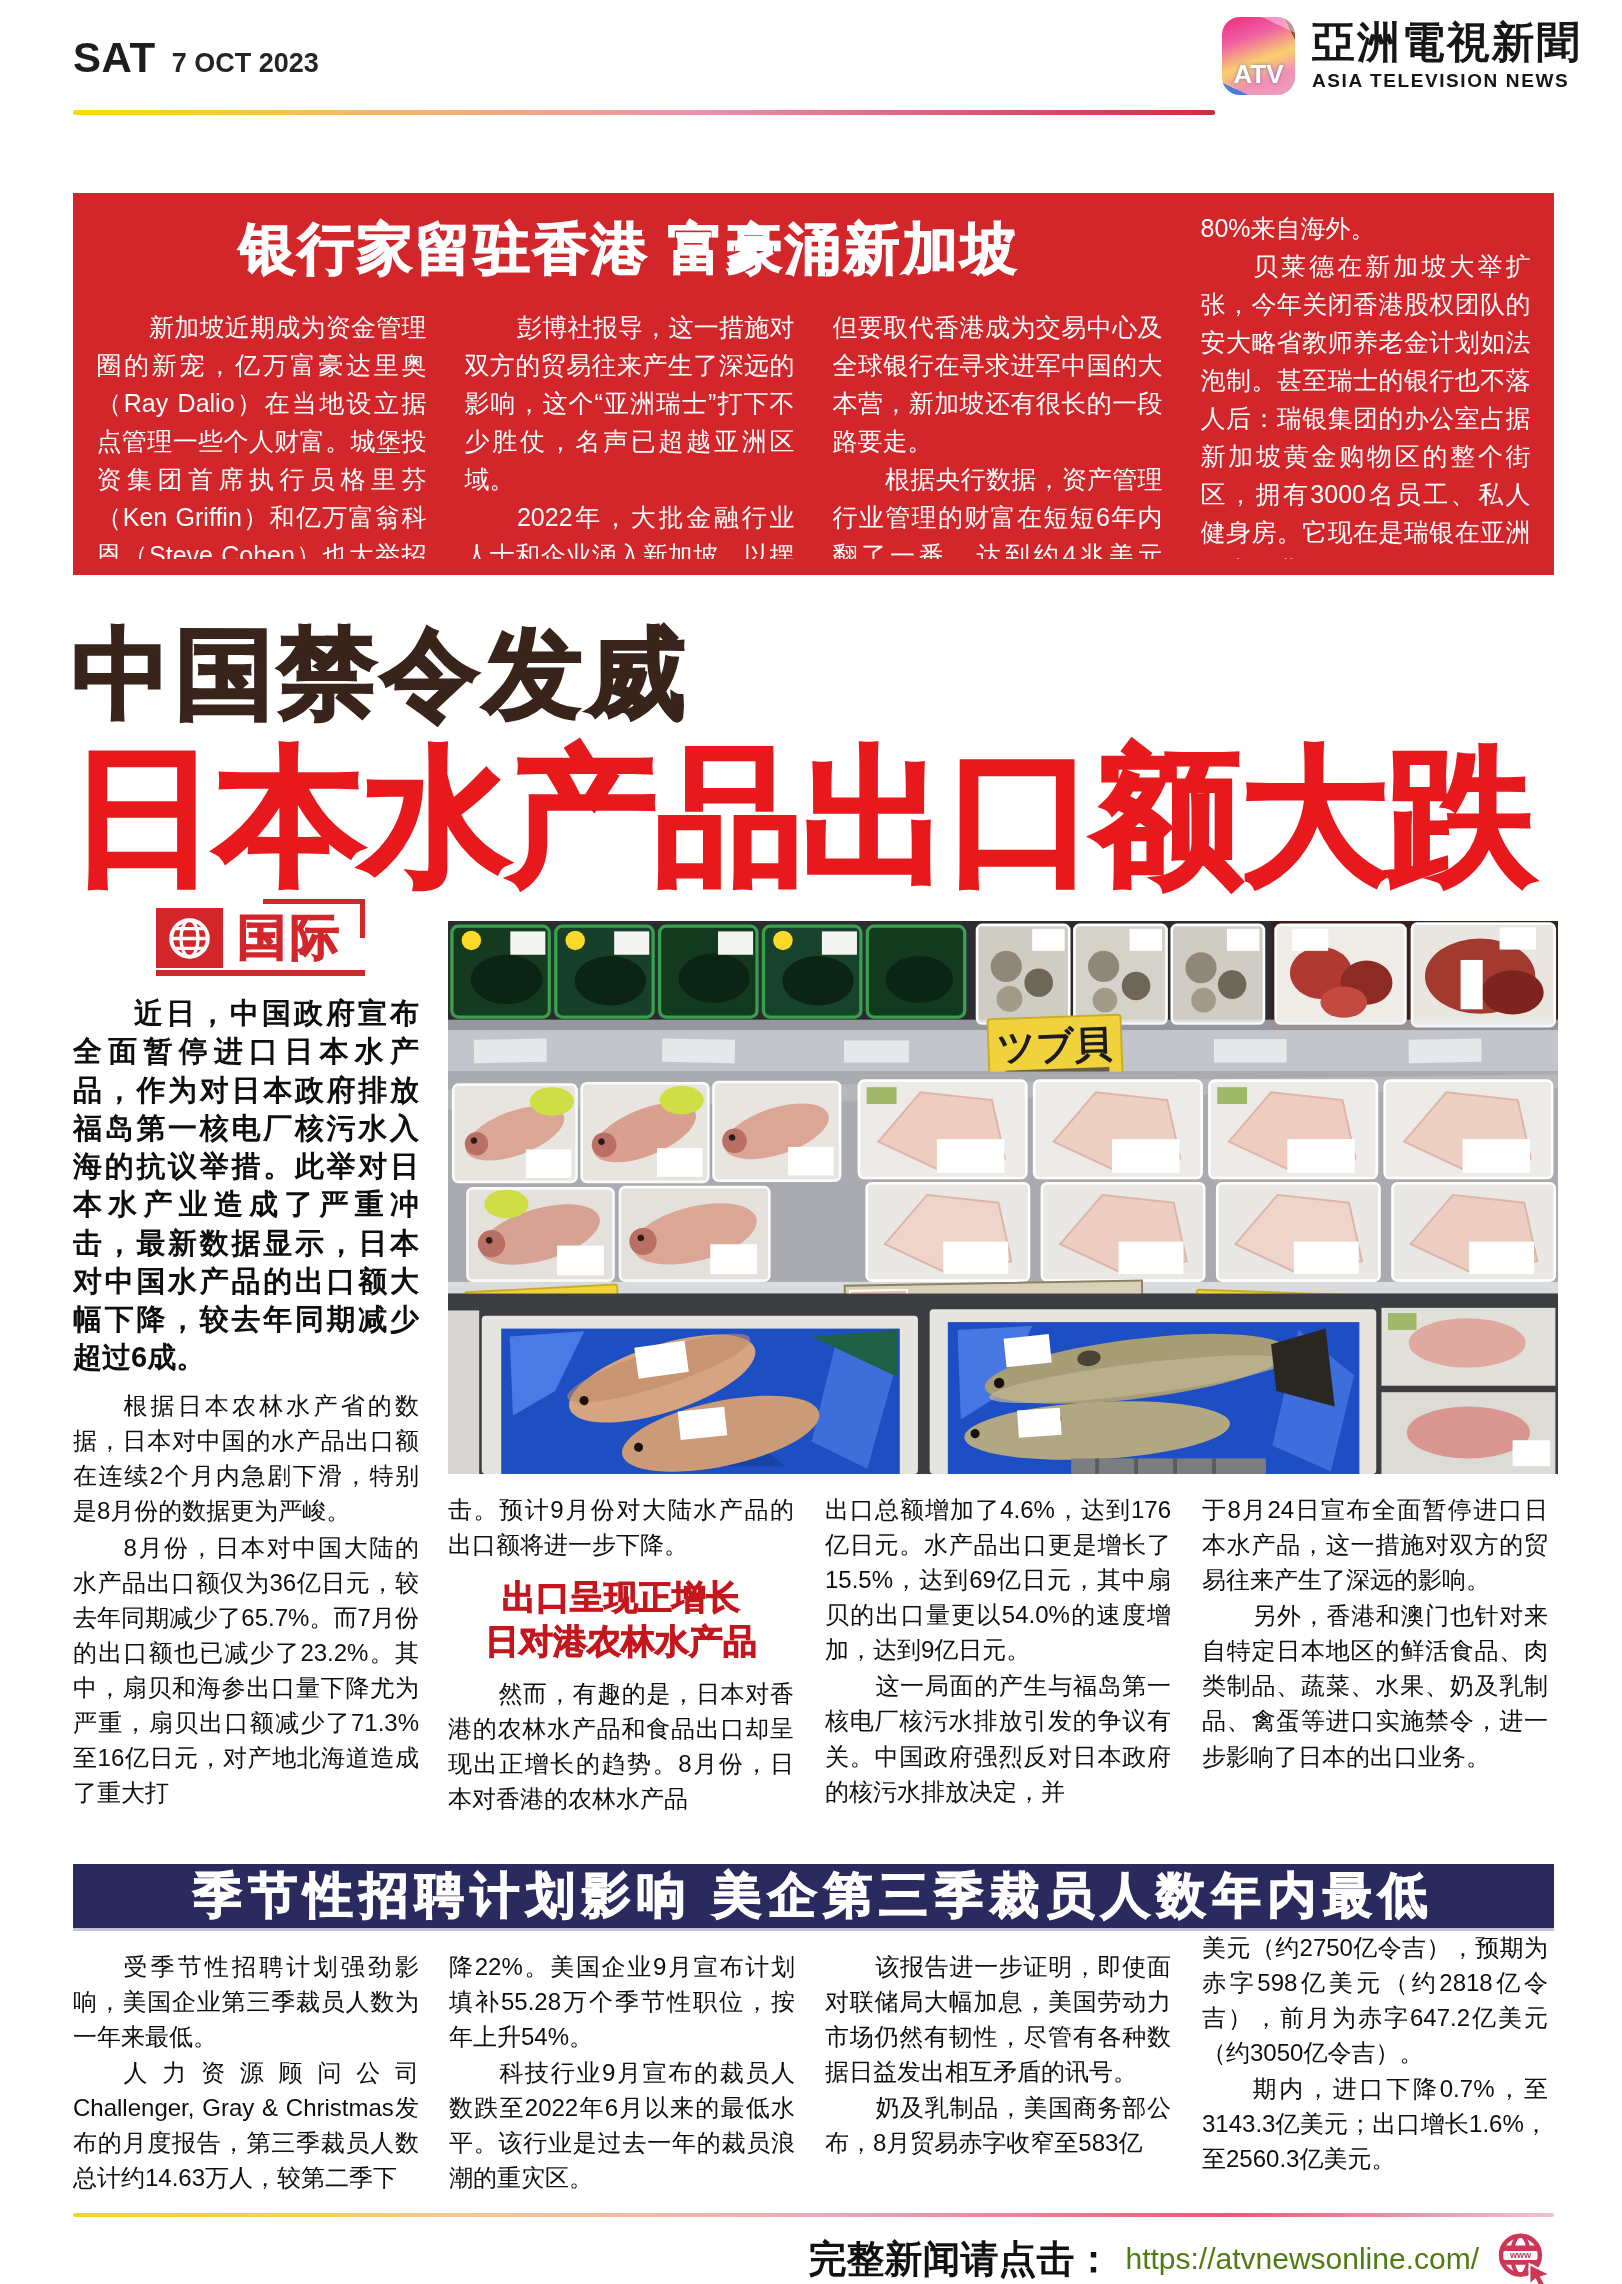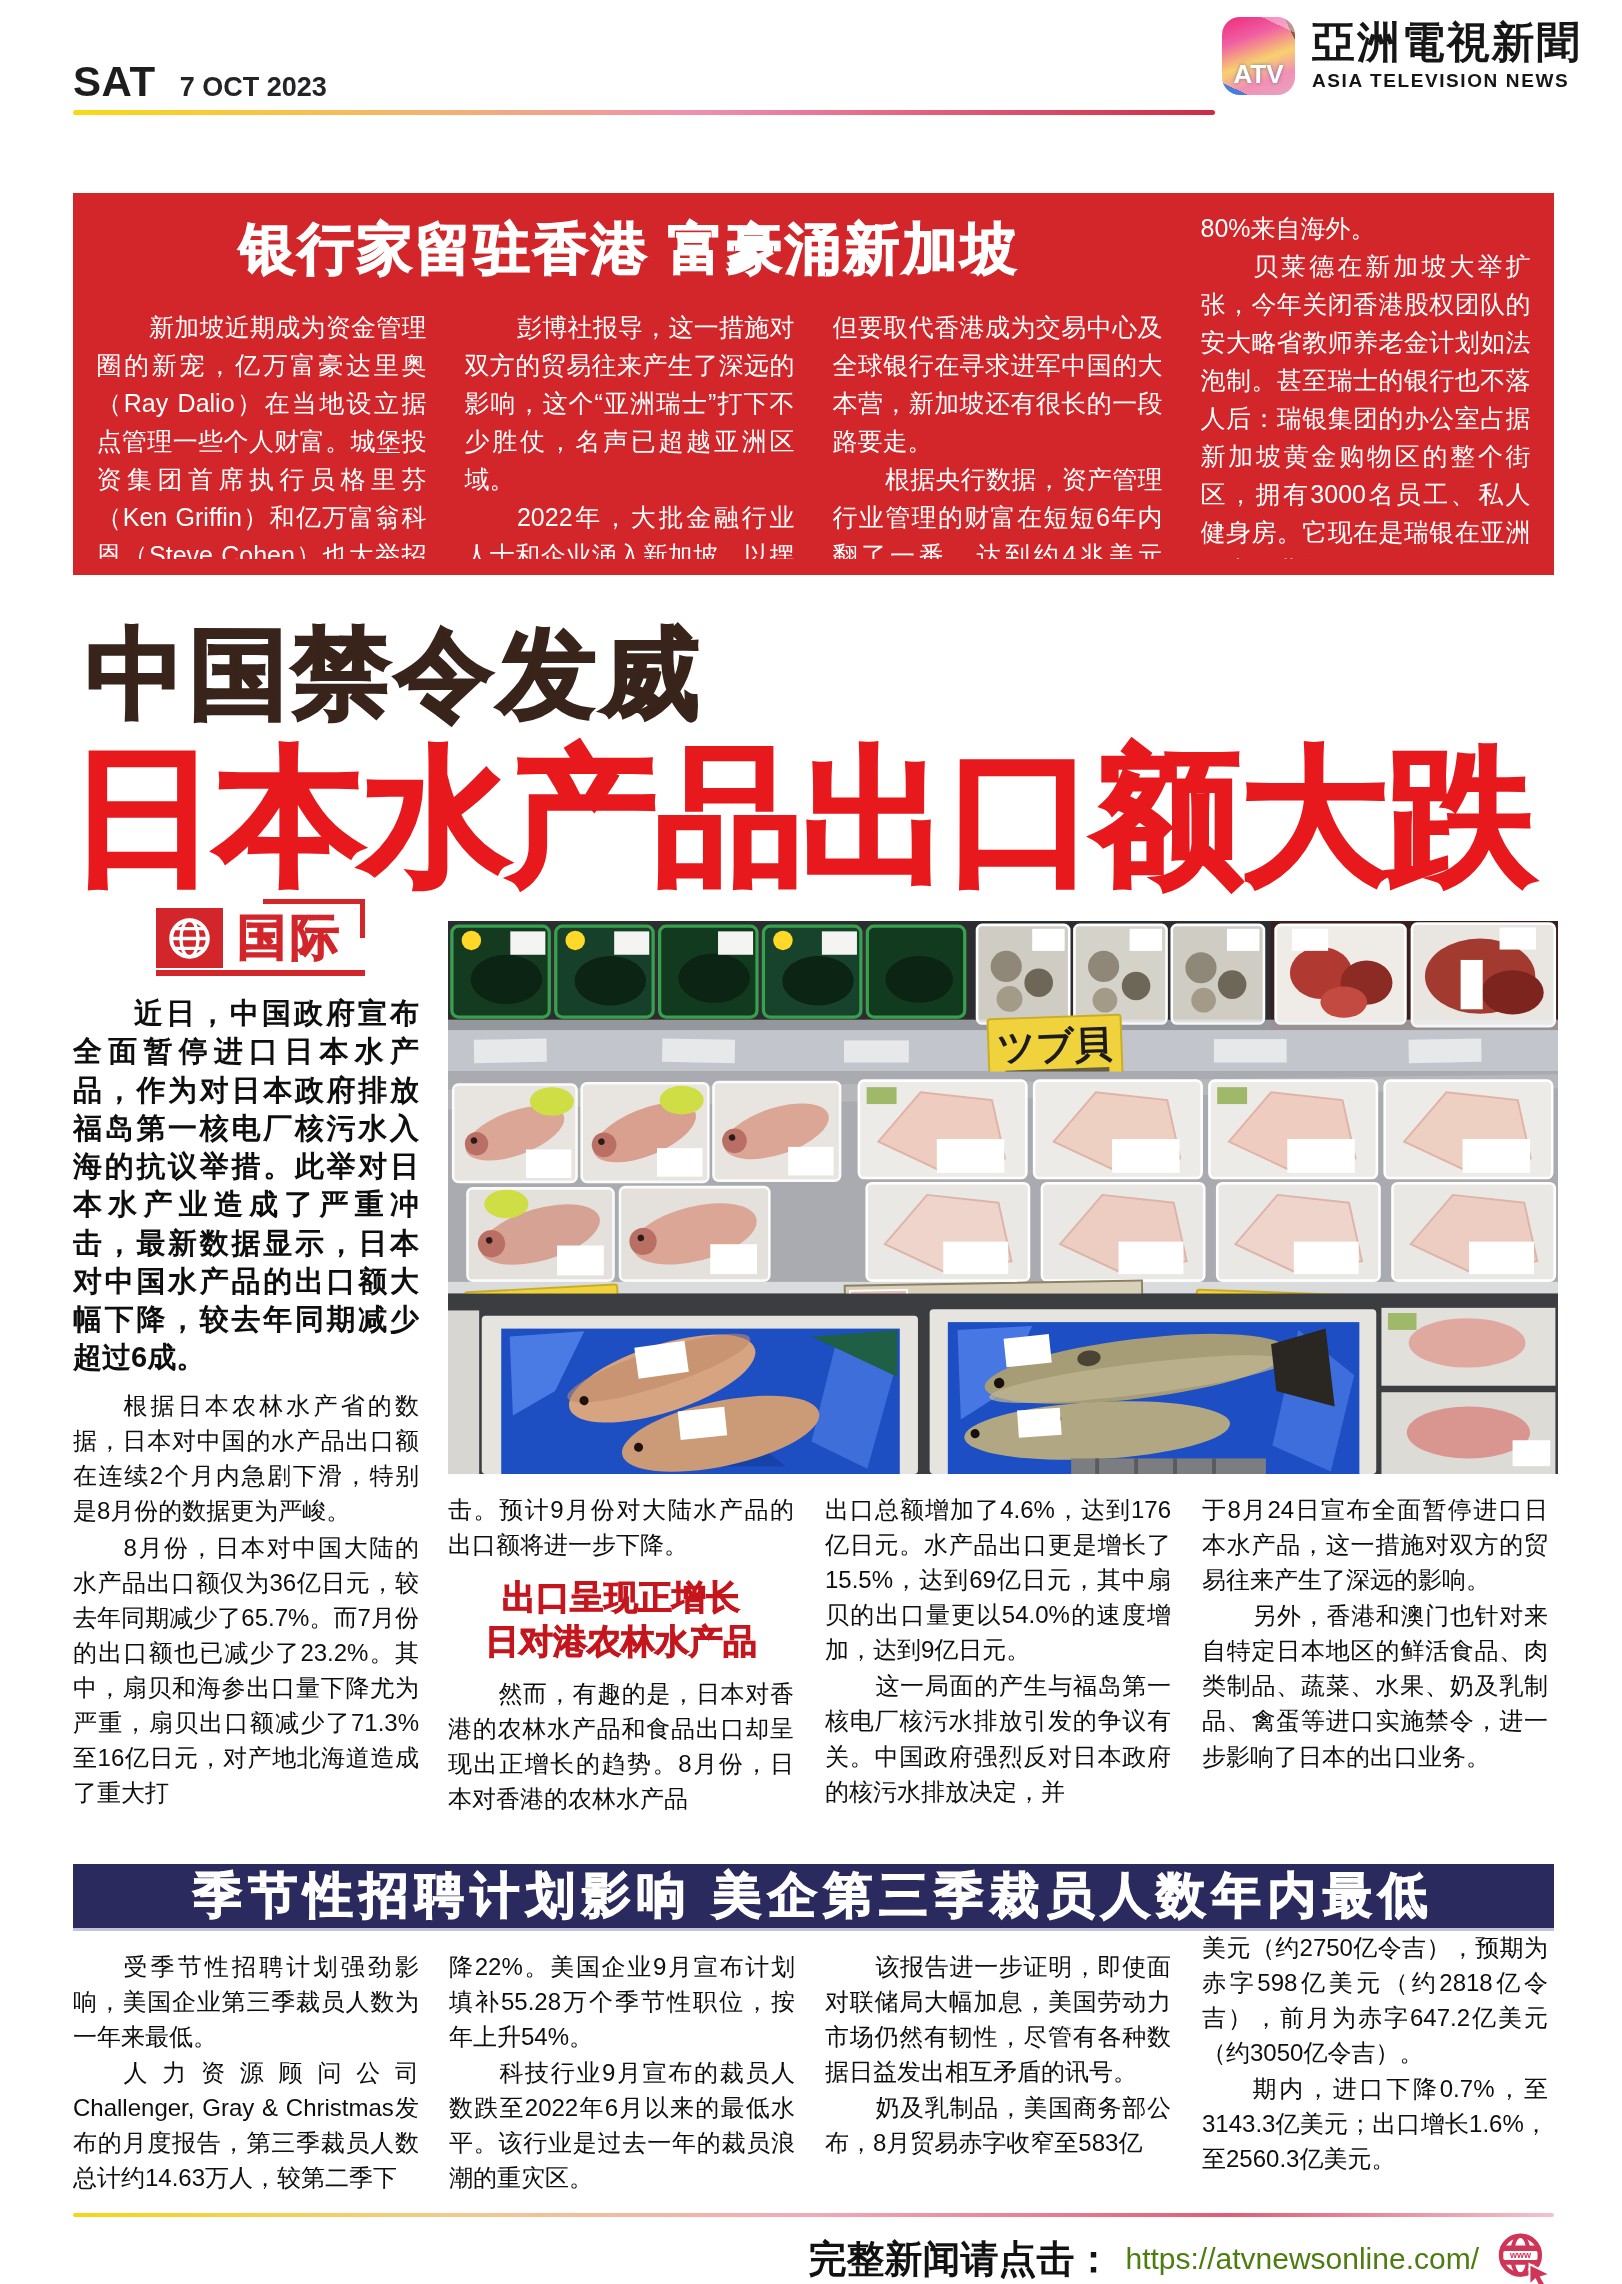--- a/index.html
+++ b/index.html
@@ -1,20 +1,20 @@
 <!DOCTYPE html>
 <html style="font-size:10.4px"><head>
 <meta charset="utf-8">
 <style>
   html,body{margin:0;padding:0;}
   body{width:1622px;height:2284px;background:#ffffff;position:relative;overflow:hidden;
        font-family:"Liberation Sans", sans-serif;color:#111;}
   .abs{position:absolute;}
   
-  .masthead-left{left:73px;top:34px;display:flex;align-items:baseline;gap:24px;margin-top:24px;}
+  .masthead-left{left:73px;top:34px;display:flex;align-items:baseline;gap:16px;}
   .day{font-size:42px;font-weight:900;color:#1d1d1f;letter-spacing:0.6px;}
   .date{font-size:27px;font-weight:600;color:#242428;}
   .masthead-right{left:1222px;top:17px;display:flex;align-items:center;gap:17px;}
   .atv-logo{width:73px;height:78px;border-radius:18px;position:relative;overflow:hidden;flex:0 0 auto;
     background:
       linear-gradient(205deg, rgba(255,255,255,.40) 0 14%, rgba(255,255,255,0) 14%),
       linear-gradient(25deg, rgba(41,121,226,.85) 0 11%, rgba(41,121,226,0) 11%),
       linear-gradient(245deg, rgba(128,74,52,.85) 0 10%, rgba(128,74,52,0) 10%),
       linear-gradient(160deg,#ee2a7b 0%,#f05fa3 28%,#f8d16e 55%,#f290b5 76%,#e8a2c3 100%);}
   .atv-logo span{position:absolute;bottom:5.2px;left:0;right:0;text-align:center;
@@ -28,21 +28,21 @@
     box-sizing:border-box;padding:15.6px 23.4px;display:grid;
     grid-template-columns:repeat(4,1fr);grid-template-rows:auto 1fr;column-gap:38px;}
   .top-title{grid-column:1/4;grid-row:1;text-align:center;font-size:56px;font-weight:900;
     letter-spacing:2.6px;margin:3.9px 0 19.5px 0;-webkit-text-stroke:1.3px #ffffff;}
   .tcol{font-size:25px;line-height:1.52;text-align:justify;overflow:hidden;}
   .tc1{grid-column:1;grid-row:2;} .tc2{grid-column:2;grid-row:2;} .tc3{grid-column:3;grid-row:2;}
   .tc4{grid-column:4;grid-row:1/3;}
   p{margin:0;}
   .ind{text-indent:2.1em;}
   
-  .kicker{left:86px;top:609px;font-size:99px;font-weight:900;color:#38241a;
+  .kicker{left:72px;top:609px;font-size:99px;font-weight:900;color:#38241a;
     letter-spacing:3.9px;-webkit-text-stroke:2.6px #38241a;white-space:nowrap;}
   .headline{left:69px;top:719px;font-size:149px;font-weight:900;color:#e8191d;
     letter-spacing:-2.6px;-webkit-text-stroke:3.2px #e8191d;white-space:nowrap;}
   
   .intl-badge{left:156px;top:907px;height:62px;display:flex;align-items:center;}
   .badge-frame-bottom{position:absolute;left:0;right:-22px;bottom:-6.5px;height:5.8px;background:#d2262b;}
   .badge-frame-corner{position:absolute;right:-22px;top:-7.8px;width:97px;height:34px;
     border-top:5.8px solid #d2262b;border-right:5.8px solid #d2262b;}
   .globe-box{width:67px;height:60px;background:#d2262b;display:flex;align-items:center;justify-content:center;}
   .intl-text{font-size:49px;font-weight:900;color:#d2262b;margin-left:14.3px;letter-spacing:3.9px;

